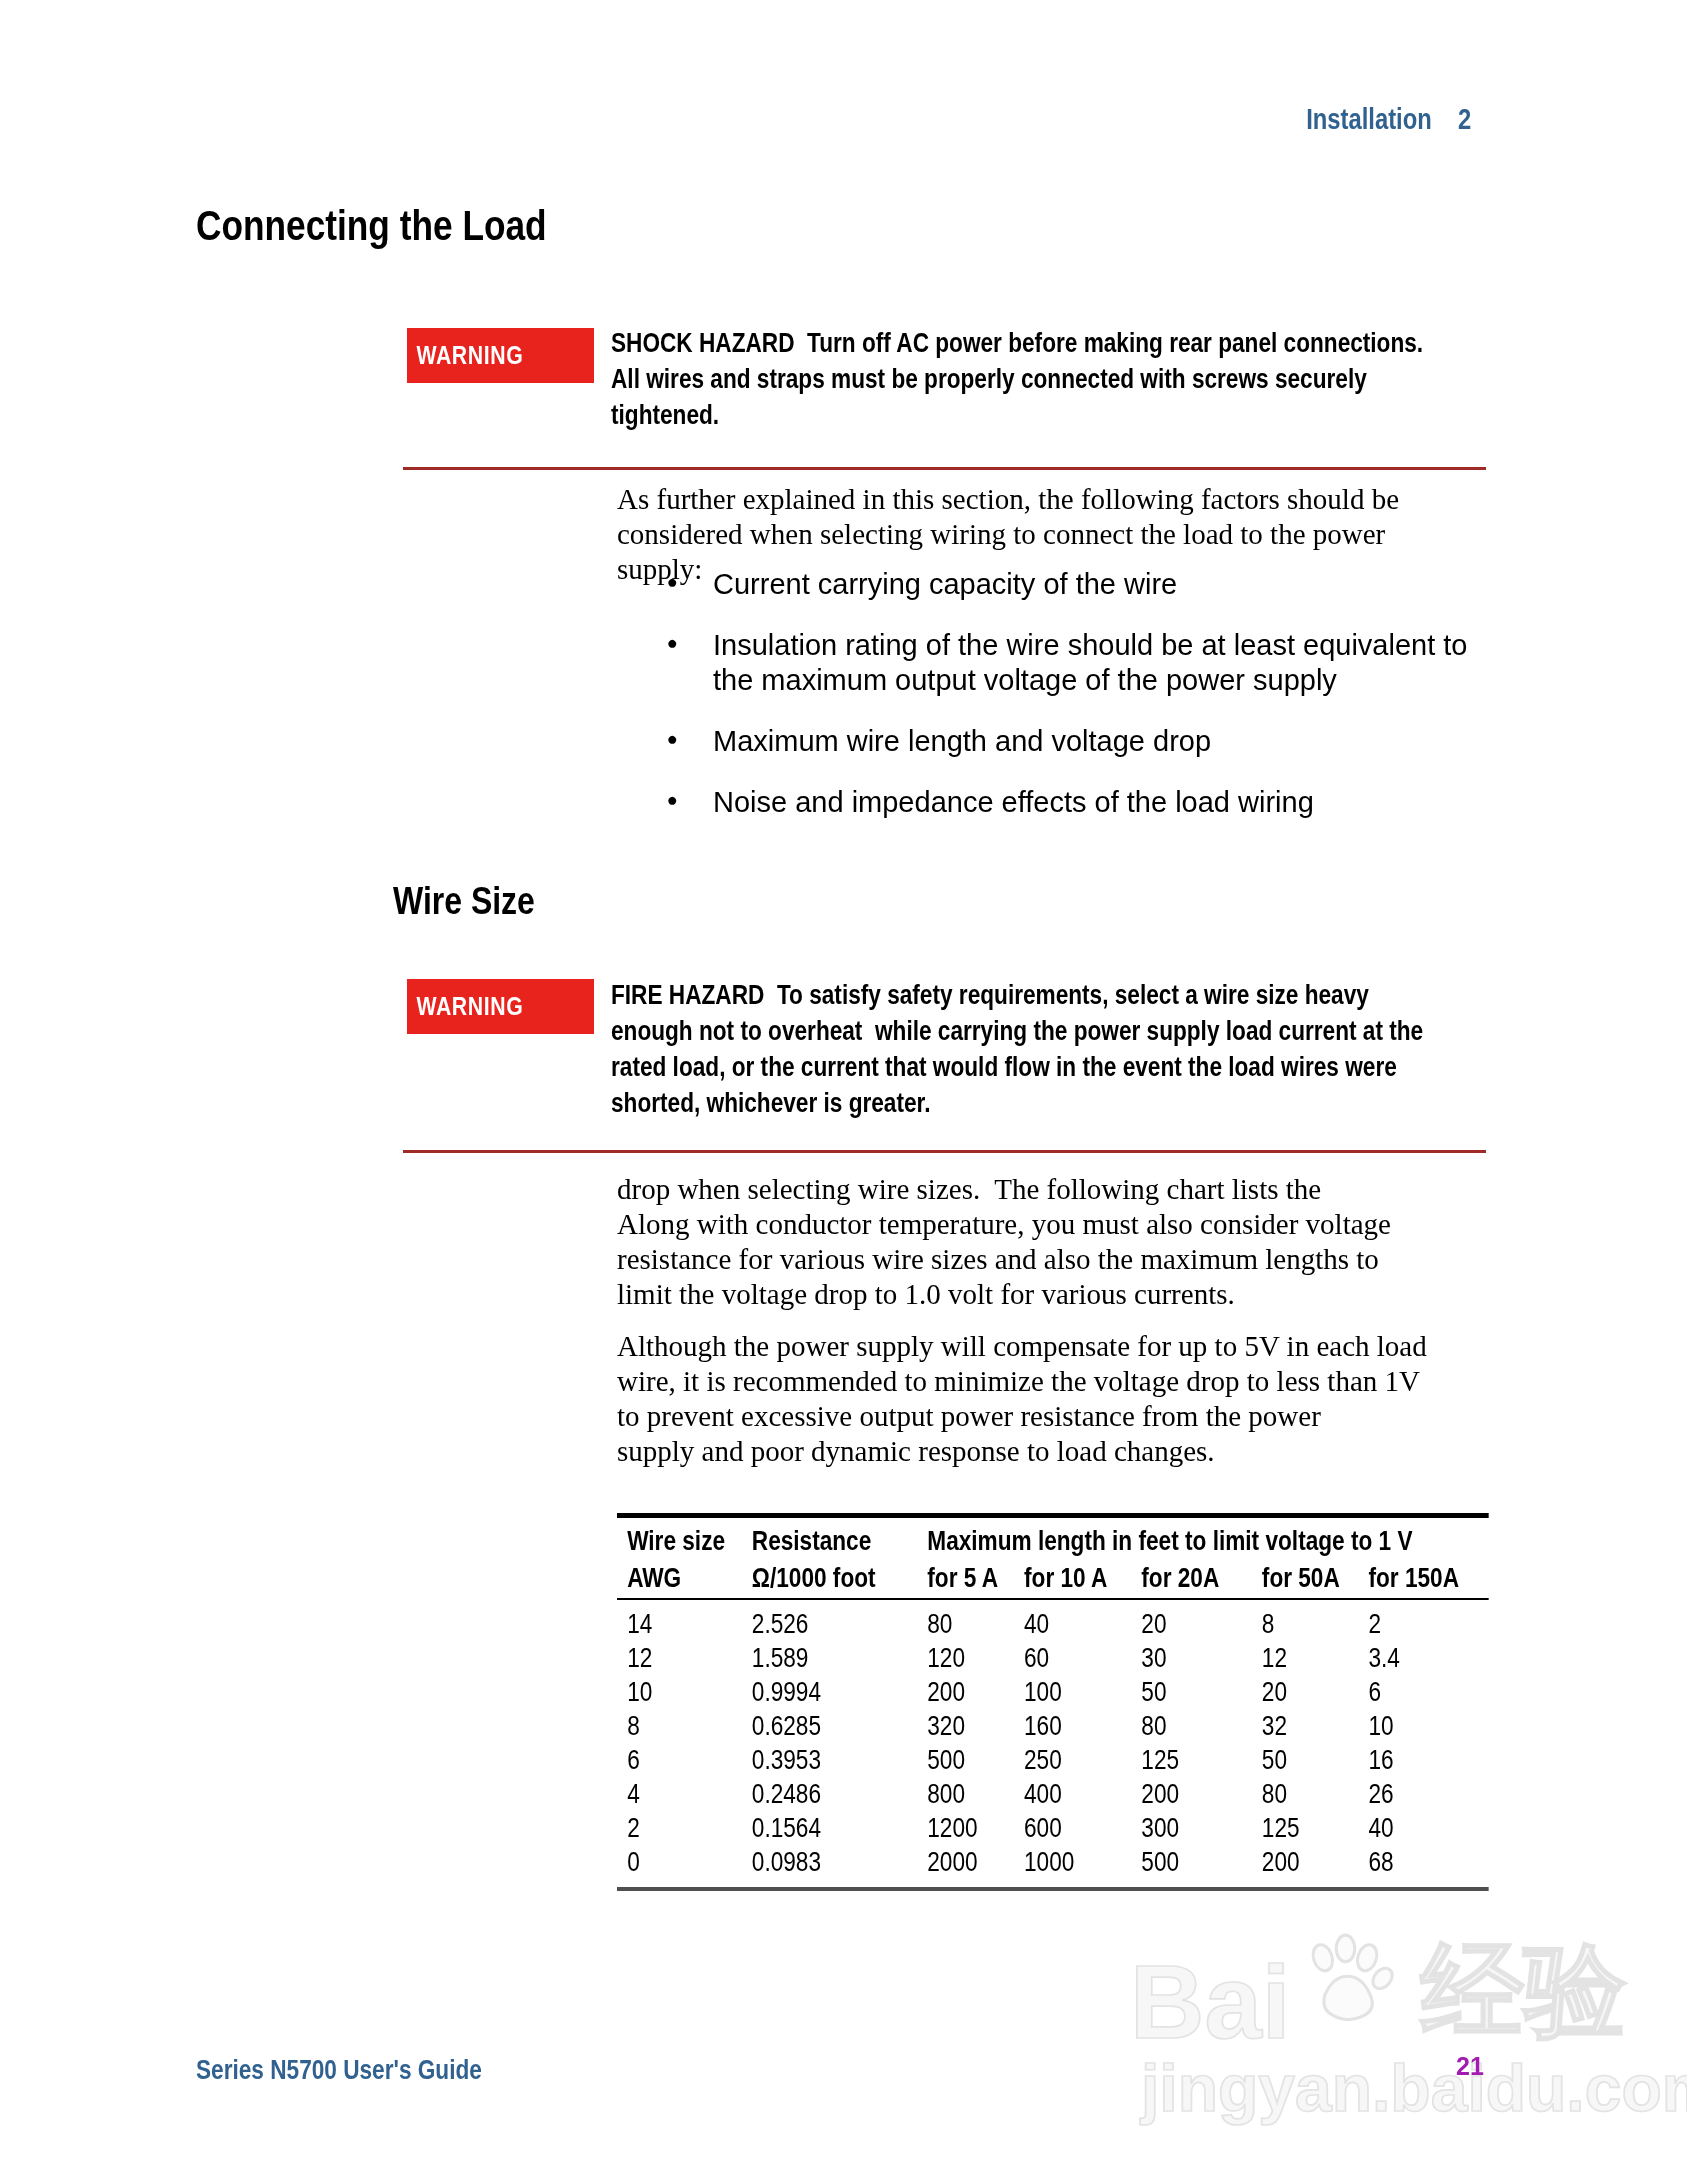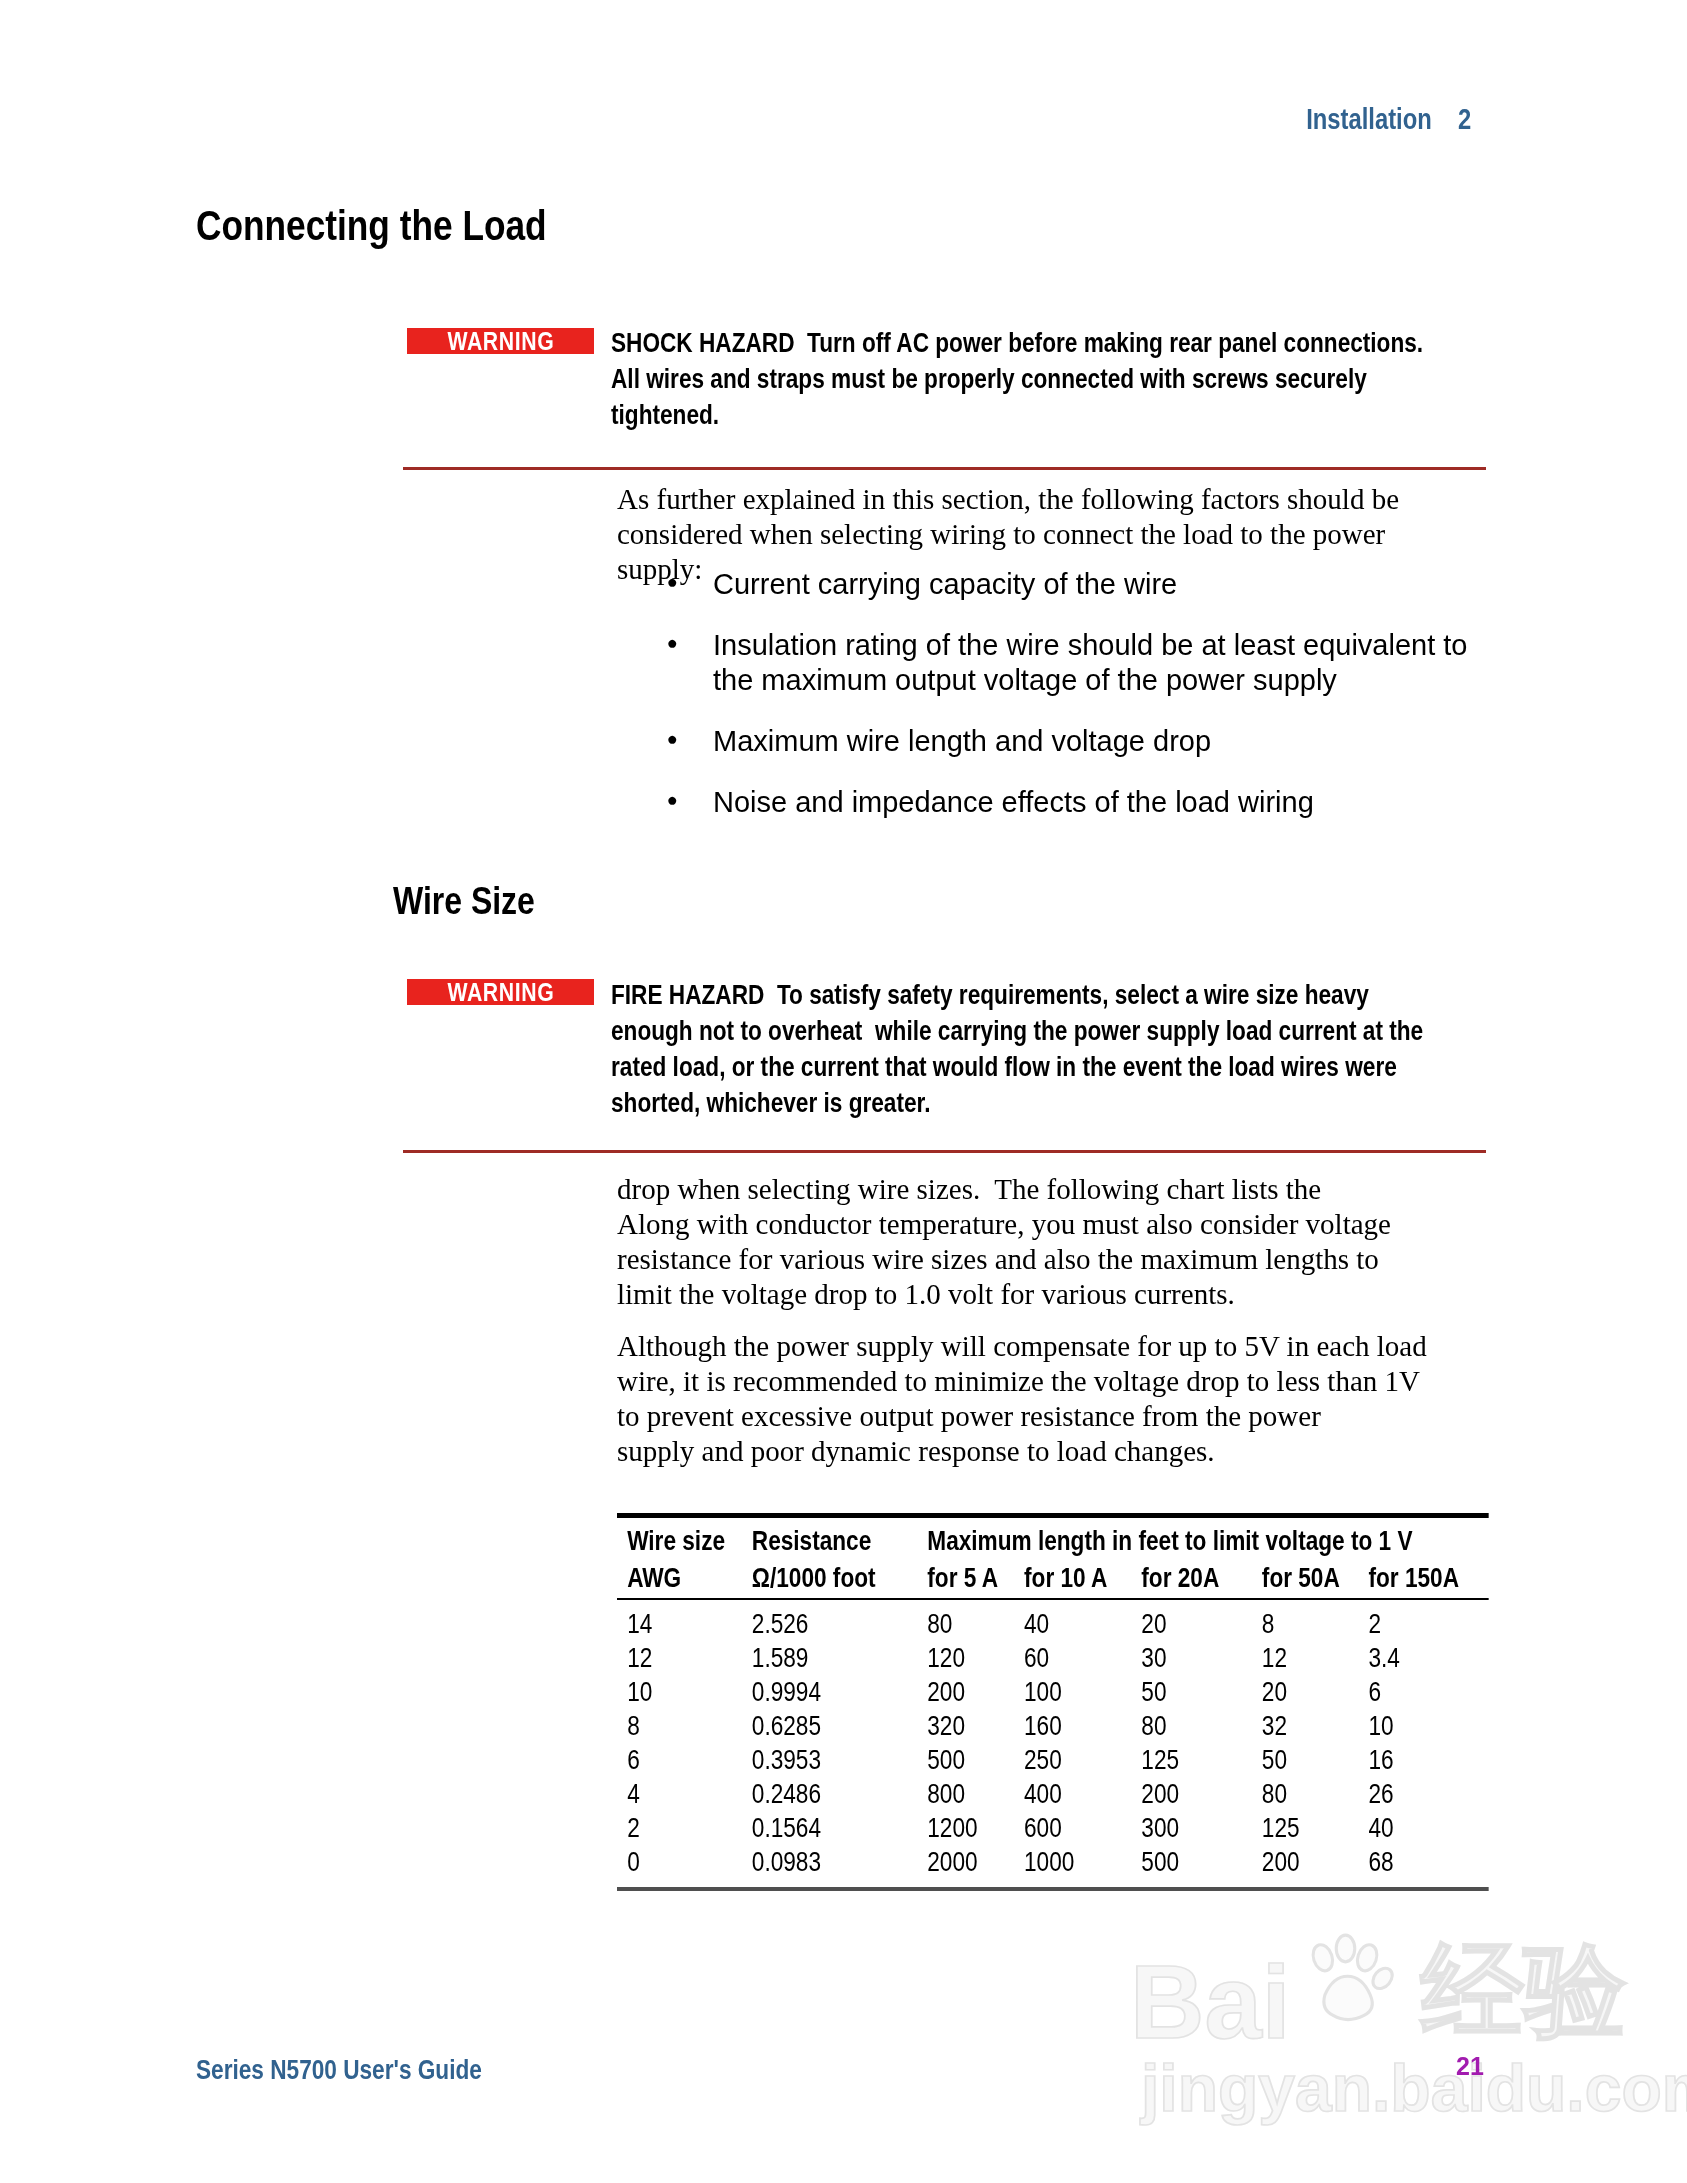--- a/index.html
+++ b/index.html
@@ -12,21 +12,21 @@
   .cx { transform:scaleX(0.82); transform-origin:left top; }
   .cx-r { transform:scaleX(0.82); transform-origin:right top; }
 
   .chapter-head { top:103px; right:216px; color:#31628F; font-weight:bold; font-size:29px; white-space:nowrap; }
   .chapter-head .num { margin-left:32px; }
 
   .doc-title { left:196px; top:201px; font-weight:bold; font-size:43px; white-space:nowrap; }
   .sec-title { left:393px; top:879px; font-weight:bold; font-size:39px; white-space:nowrap; }
 
   .warn-box {
-    width:187px; height:26px; background:#E8231E; display:flex; align-items:center; justify-content:center;
+    width:187px; height:55px; background:#E8231E; display:flex; align-items:center; justify-content:flex-start;
   }
   .warn-box span { color:#fff; font-weight:bold; font-size:25px; letter-spacing:0.7px; transform:scaleX(0.85); }
   .warn-text { font-weight:bold; font-size:27.6px; width:1075px; }
   .warn-text .ln { line-height:36px; white-space:pre; }
 
   .rule-red { height:3.4px; background:#9E2B25; }
 
   .serif-par { font-family:"Liberation Serif", serif; font-size:29px; }
   .serif-par .ln { line-height:35px; white-space:pre; }
 

